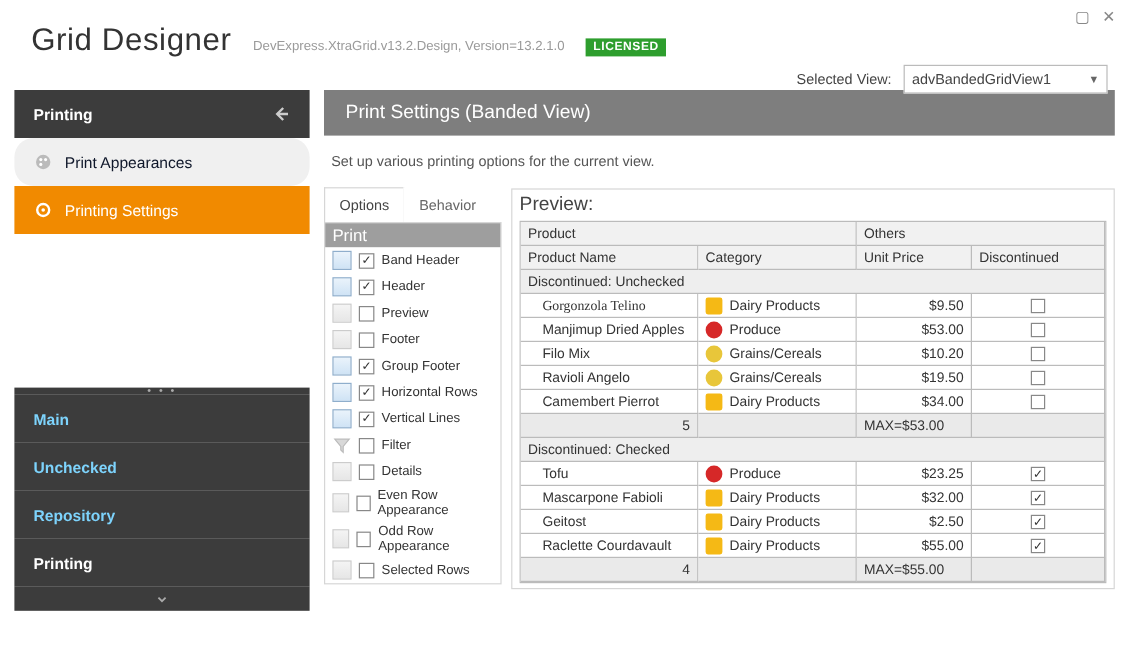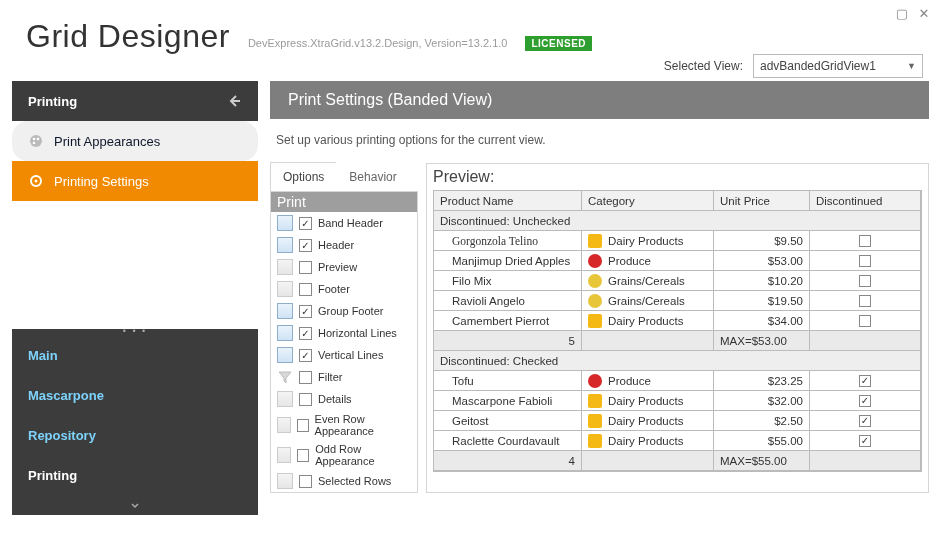--- a/index.html
+++ b/index.html
@@ -2,21 +2,21 @@
 <html><head>
 <meta charset="utf-8">
 <style>
 * { box-sizing: border-box; margin: 0; padding: 0; }
 body { font-family: "Segoe UI", Arial, sans-serif; background: #fff; width: 941px; height: 554px; overflow: hidden; position: relative; }
 
 .window-controls { position: absolute; top: 6px; right: 10px; display: flex; gap: 8px; }
 .window-controls span { width: 14px; height: 14px; color: #888; font-size: 13px; cursor: pointer; display:inline-flex; align-items:center; justify-content:center;}
 
 .header { padding: 18px 26px 0 26px; display: flex; align-items: baseline; gap: 18px; }
-.header h1 { font-size: 32px; font-weight: 300; color: #333; letter-spacing: 0.5px;}
+.header h1 { font-size: 26px; font-weight: 300; color: #333; letter-spacing: 0.5px;}
 .assembly { font-size: 11px; color: #9a9a9a; }
 .license-badge { background: #2e9e2e; color: #fff; font-size: 10px; font-weight: bold; padding: 2px 6px; letter-spacing: 0.5px;}
 
 .top-right { position: absolute; right: 18px; top: 54px; display: flex; align-items: center; gap: 10px; font-size: 12px; color: #444; }
 .view-select { border: 1px solid #bbb; background: #fff; height: 24px; width: 170px; display: flex; align-items: center; justify-content: space-between; padding: 0 6px; font-size: 12px; cursor: pointer; }
 .chev { font-size: 9px; color: #666;}
 
 .body { display: flex; margin-top: 26px; padding: 0 12px 12px 12px; gap: 12px; }
 .sidebar { width: 246px; background: #fff; }
 .side-row { height: 40px; display: flex; align-items: center; padding: 0 16px; font-size: 13px; color: #eee; gap: 10px; position:relative;}
@@ -123,21 +123,21 @@
           </svg>
       </span>
       <span>Printing Settings</span>
     </div>
     <div style="height:128px;"></div>
     <div class="side-sep">• • •</div>
     <div class="side-row side-dark nav">
         <span>Main</span>
       </div>
     <div class="side-row side-dark nav">
-        <span>Mascarpone</span>
+        <span>Unchecked</span>
       </div>
     <div class="side-row side-dark nav">
         <span>Repository</span>
       </div>
     <div class="side-row side-dark nav active">
         <span>Printing</span>
       </div>
     <div class="side-expand">
       <svg width="10" height="10" viewBox="0 0 10 10">
           <path d="M2 4 L5 7 L8 4" stroke="#aaa" stroke-width="1.5" fill="none"></path>
@@ -180,21 +180,21 @@
                 <span>Footer</span>
               </div>
               <div class="opt-row">
                 <span class="opt-icon"></span>
                 <span class="chk checked"></span>
                 <span>Group Footer</span>
               </div>
               <div class="opt-row">
                 <span class="opt-icon"></span>
                 <span class="chk checked"></span>
-                <span>Horizontal Lines</span>
+                <span>Horizontal Rows</span>
               </div>
               <div class="opt-row">
                 <span class="opt-icon"></span>
                 <span class="chk checked"></span>
                 <span>Vertical Lines</span>
               </div>
               <div class="opt-row">
                 <span class="opt-icon funnel">
                   <svg width="16" height="16" viewBox="0 0 16 16">
                     <path d="M2 3 L14 3 L9 9 L9 14 L7 12 L7 9 Z" fill="#d8d8d8" stroke="#bbb"></path>
@@ -223,20 +223,24 @@
                 <span class="chk"></span>
                 <span>Selected Rows</span>
               </div>
             </div>
         </div>
       </div>
 
       <div class="preview-panel">
         <div class="preview-label">Preview:</div>
         <div class="grid">
+          <div class="grow">
+            <div class="gcell gband" style="width:280px;">Product</div>
+            <div class="gcell gband full">Others</div>
+          </div>
           <div class="grow">
             <div class="gcell ghead w-name">Product Name</div>
             <div class="gcell ghead w-cat">Category</div>
             <div class="gcell ghead w-price" style="justify-content:flex-start;">Unit Price</div>
             <div class="gcell ghead w-disc full" style="justify-content:flex-start;">Discontinued</div>
           </div>
           <div id="grid-body">
               <div class="grow">
                 <div class="gcell ggroup full">Discontinued: Unchecked</div>
               </div>

